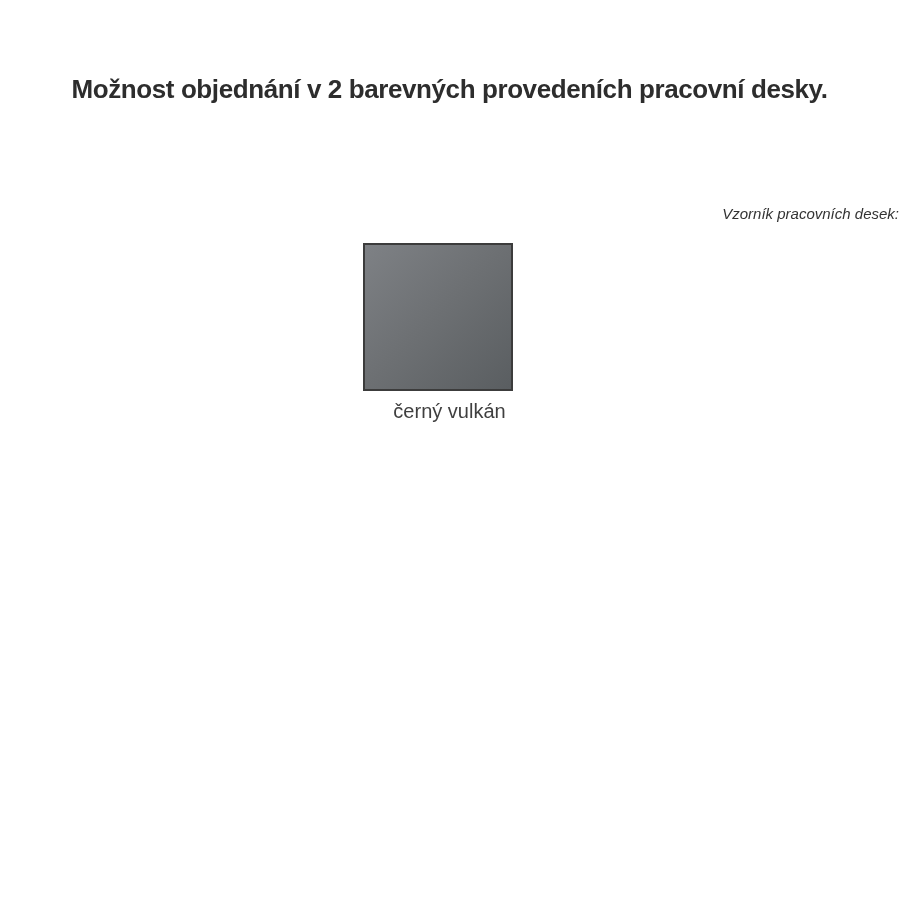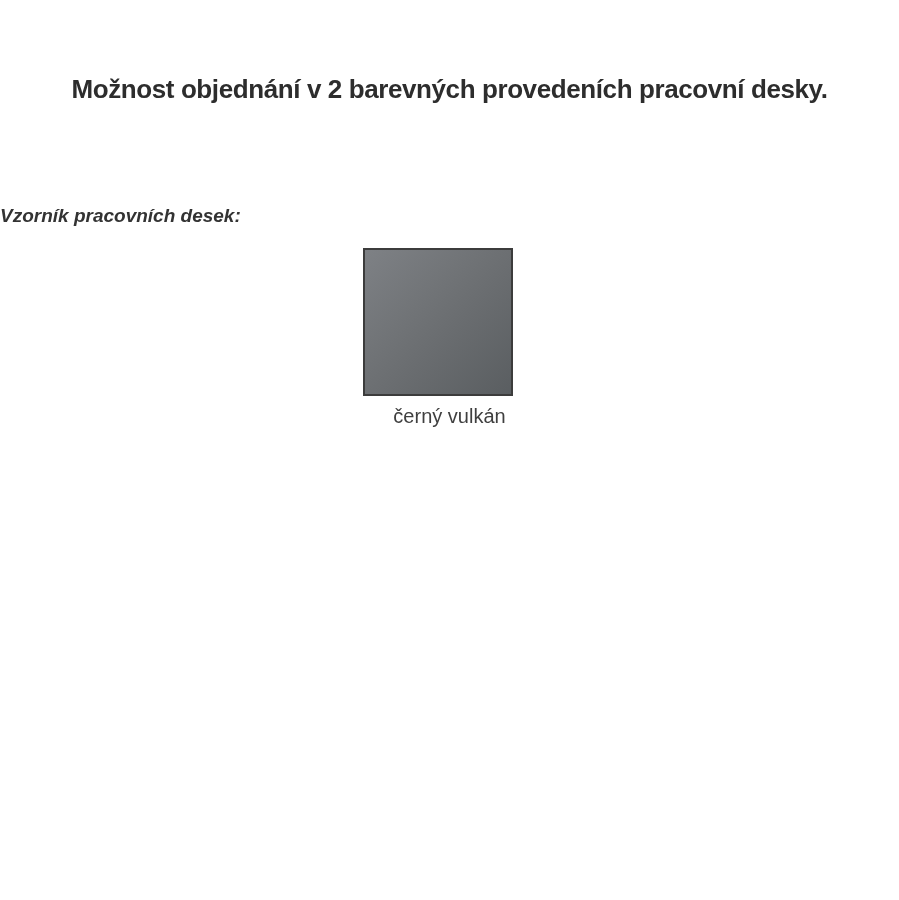--- a/index.html
+++ b/index.html
@@ -23,24 +23,24 @@
     padding-top: 74px;
     text-align: center;
     font-size: 26px;
     line-height: 1.2;
     font-weight: bold;
     letter-spacing: -0.4px;
     color: #2d2d2d;
   }
   .section-subtitle {
     margin: 100px 0 0 0;
-    text-align: left;
-    font-size: 19px;
+    text-align: right;
+    font-size: 15px;
     line-height: 1.2;
-    font-weight: bold;
+    font-weight: normal;
     font-style: italic;
     color: #333333;
   }
   .swatch-row {
     display: flex;
     justify-content: center;
     align-items: flex-start;
     gap: 17px;
     margin-top: 20px;
   }

